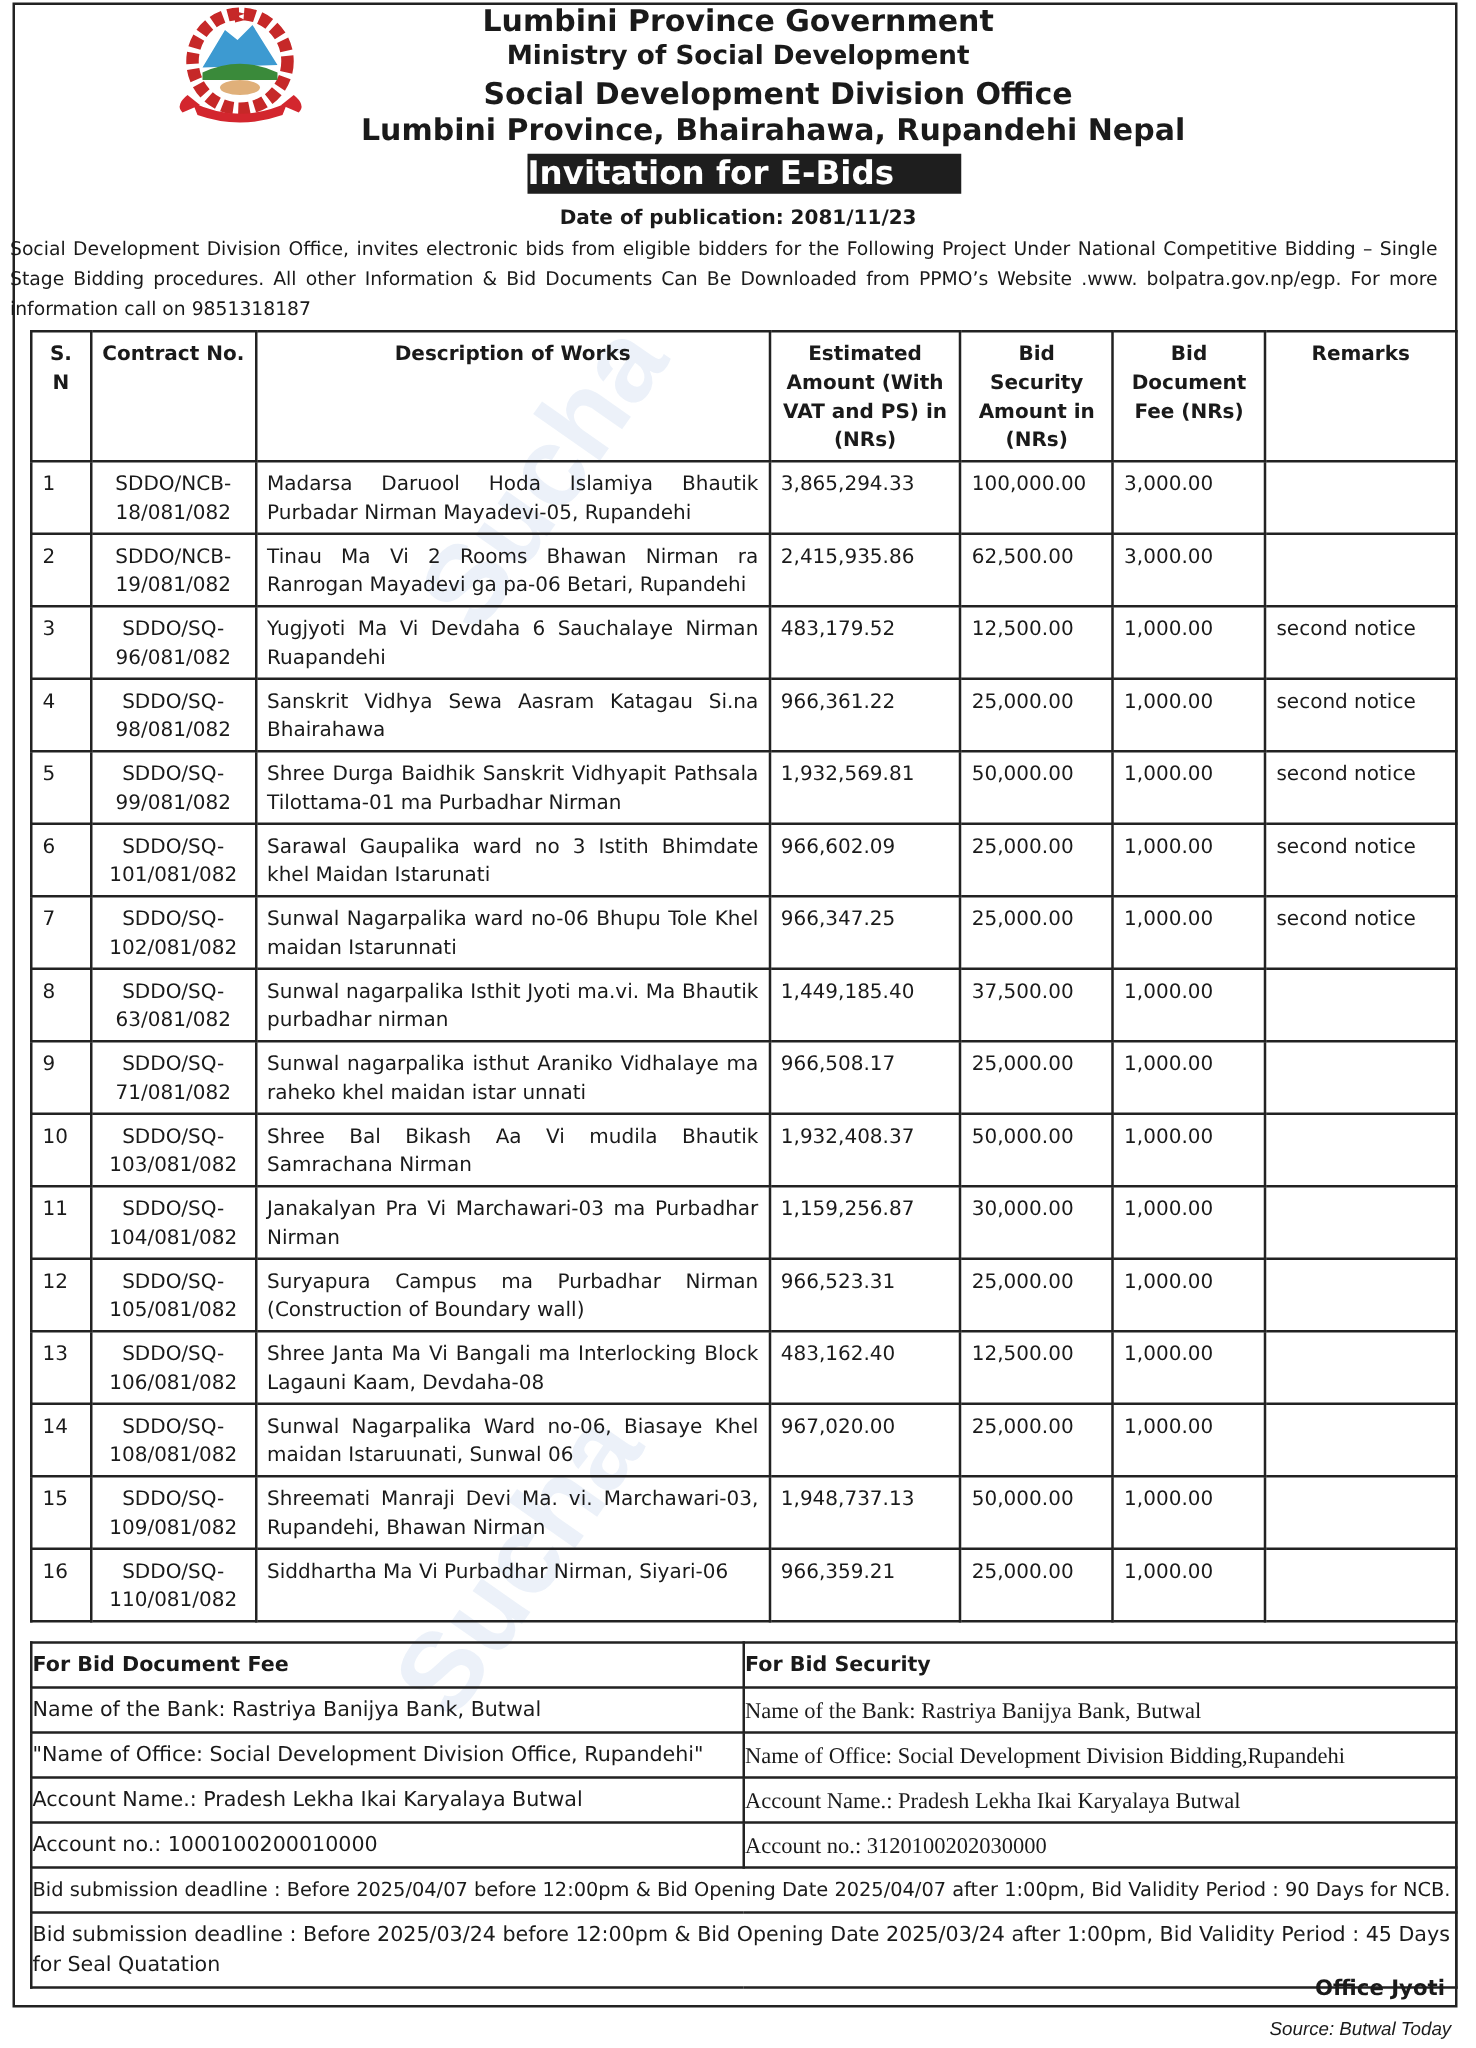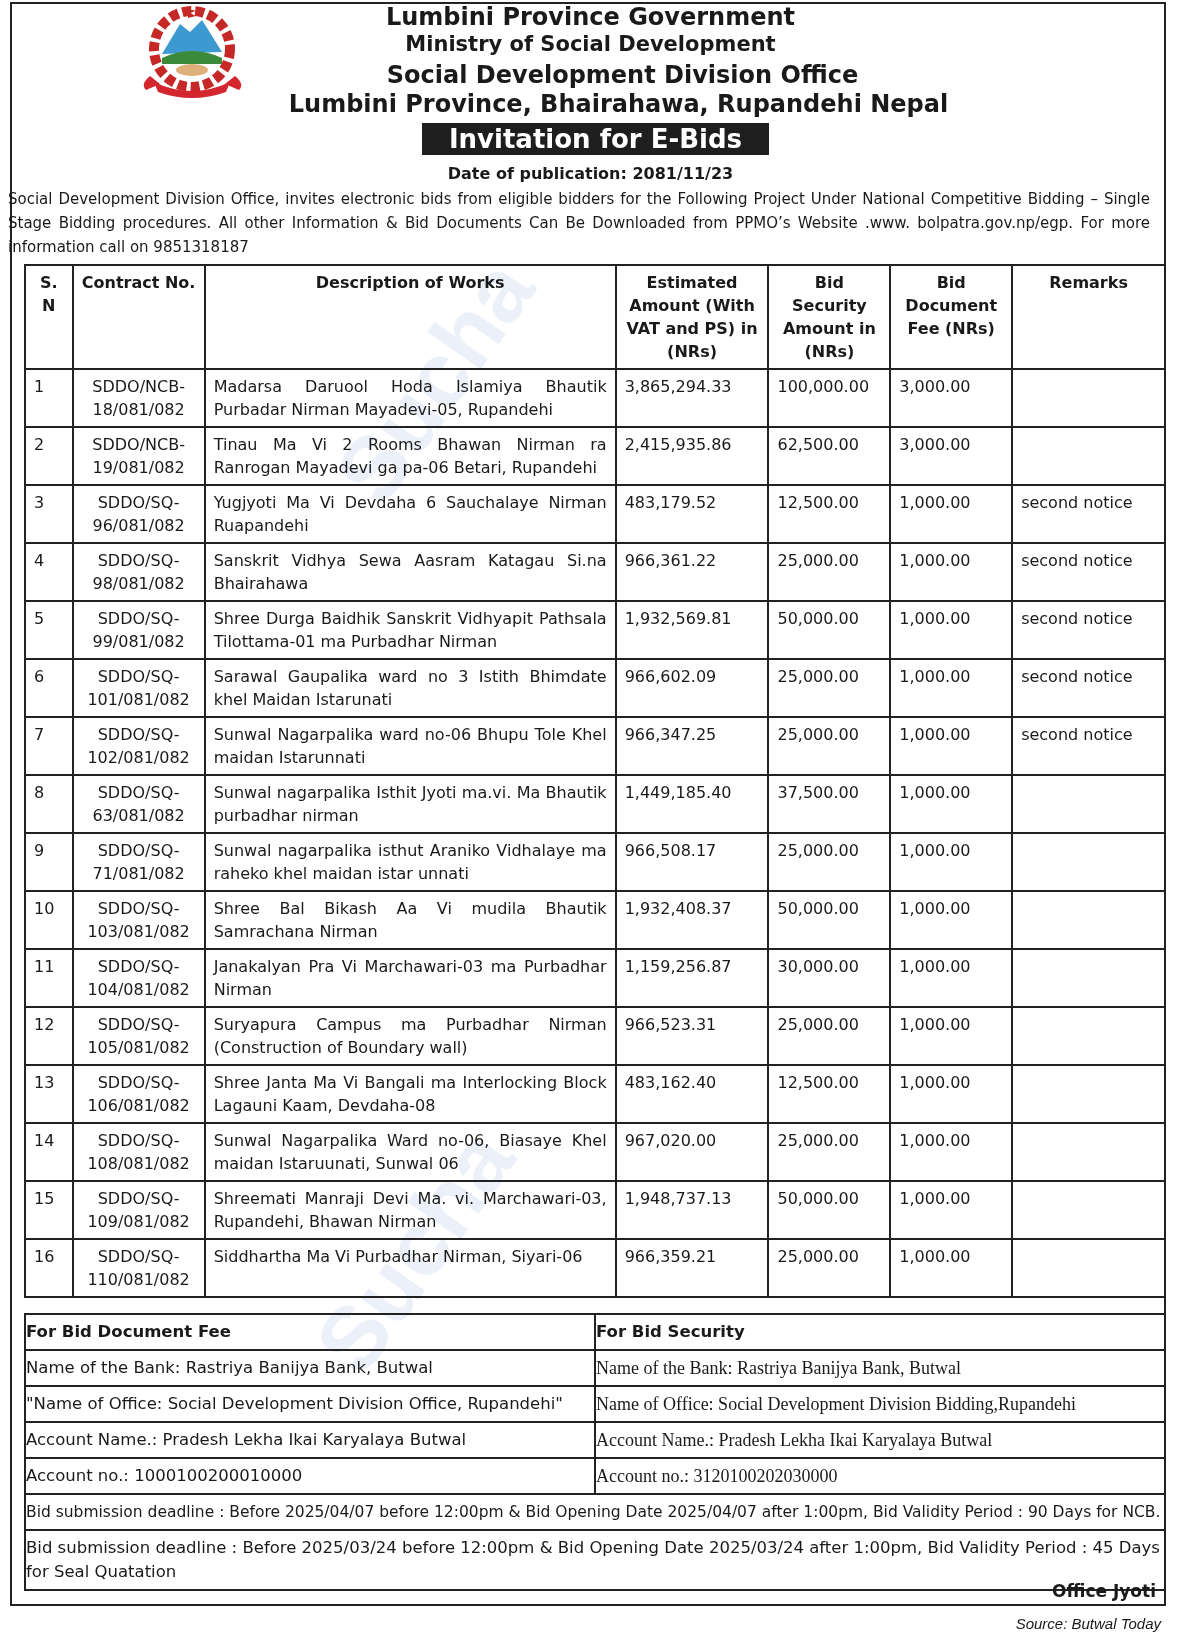--- a/index.html
+++ b/index.html
@@ -4,21 +4,21 @@
 <style>
   html, body { margin:0; padding:0; background:#ffffff; }
   body { width:1181px; height:1638px; position:relative; overflow:hidden; font-family:"DejaVu Sans", sans-serif; color:#1a1a1a; }
   .frame { position:absolute; left:10px; top:2px; width:1156px; height:1604px; border:2px solid #222; box-sizing:border-box; }
   .logo { position:absolute; left:140px; top:4px; width:105px; height:98px; }
   .hdr { position:absolute; left:0; width:1181px; text-align:center; font-weight:bold; }
   .h1 { top:3px; font-size:24px; }
   .h2 { top:32px; font-size:21px; }
   .h3 { top:61px; font-size:24px;margin-left:32px; }
   .h4 { top:90px; font-size:24px;margin-left:28px; }
-  .title-box { position:absolute; left:422px; top:123px; width:347px; height:32px; background:#1e1e1e; color:#fff; font-weight:bold; font-size:26px; line-height:32px; text-align:center; }
+  .title-box { position:absolute; left:422px; top:123px; width:347px; height:32px; background:#1e1e1e; color:#fff; font-weight:bold; font-size:26px; line-height:32px; text-align:left; }
   .pubdate { position:absolute; left:0; width:1181px; top:164px; text-align:center; font-weight:bold; font-size:16px; }
   .intro { position:absolute; left:8px; top:187px; width:1142px; font-size:15px; line-height:24px; text-align:justify; }
   table { border-collapse:collapse; position:absolute; }
   .main { left:24px; top:264px; width:1142px; font-size:16px; }
   .main th, .main td { border:2.5px solid #222; vertical-align:top; padding:5px 8px; line-height:23px; }
   .main th { font-weight:bold; text-align:center; height:92px; }
   .main td { height:46px; }
   .c-sn { width:28px; }
   .c-cn { width:110px; text-align:center; }
   .c-desc { width:380px; text-align:justify; }

